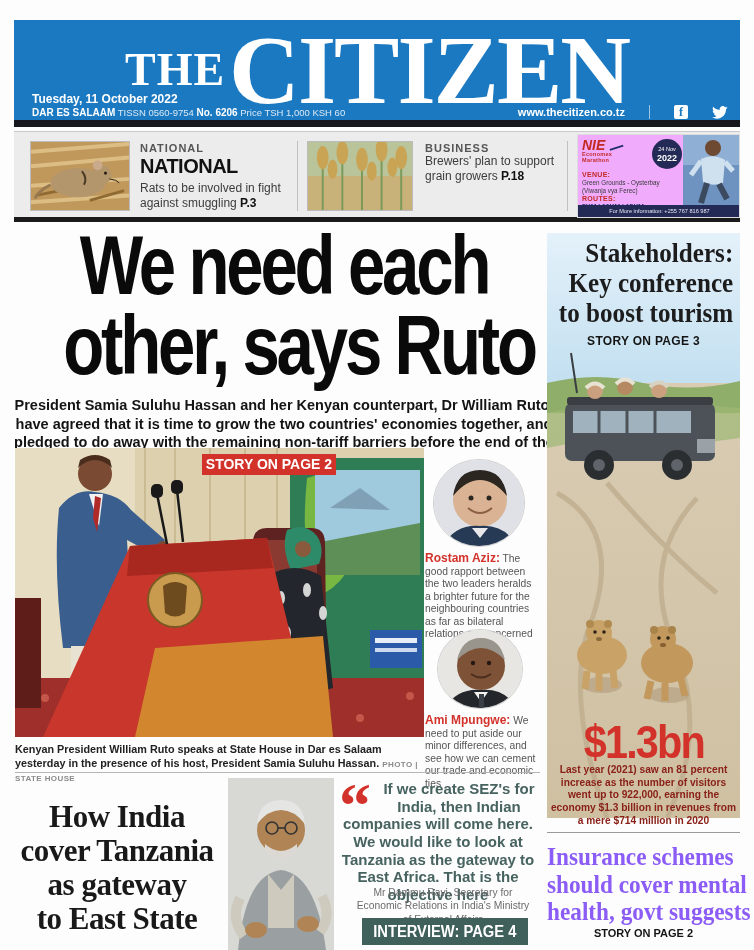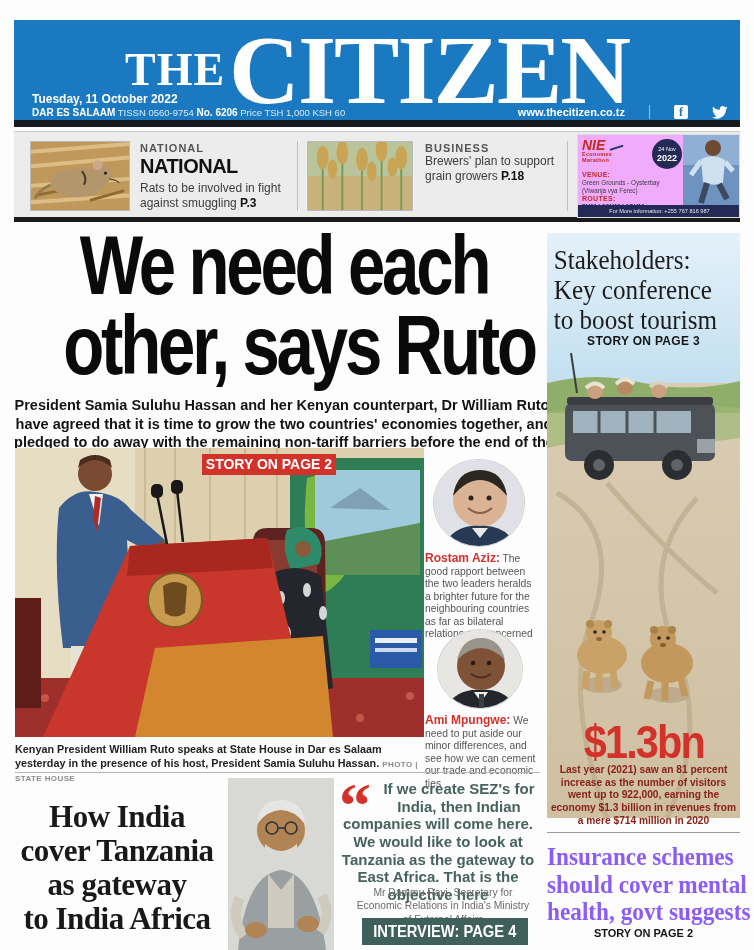--- a/index.html
+++ b/index.html
@@ -67,21 +67,21 @@
   .india-photo{left:228px;top:778px;width:106px;height:172px;}
   .india-quote{left:334px;top:780px;width:208px;color:#47635f;font-weight:bold;font-size:15px;line-height:1.18;text-align:center;}
   .qmark{float:left;width:42px;height:34px;color:#d3322b;font-family:"Liberation Serif",serif;font-size:64px;line-height:52px;font-weight:bold;}
   .india-attr{left:352px;top:886px;width:182px;text-align:center;font-size:10.3px;color:#6b6b6b;line-height:1.3;}
   .interview-badge{left:362px;top:918px;width:166px;height:27px;background:#40605c;color:#fff;font-weight:800;font-size:16px;text-align:center;line-height:27px;}
   .interview-badge span{display:inline-block;transform:scaleX(.92);}
 
   
   .sidebar{left:547px;top:233px;width:193px;height:717px;}
   .sb-photo{left:0;top:0;width:193px;height:585px;}
-  .sb-headline{left:0;top:12px;width:193px;text-align:left;font-family:"Liberation Serif",serif;font-weight:normal;color:#1c1c1c;}
+  .sb-headline{left:0;top:5px;width:193px;text-align:right;font-family:"Liberation Serif",serif;font-weight:bold;color:#1c1c1c;}
   .sb-headline span{display:block;font-size:27px;line-height:1.12;transform:scaleX(.93);transform-origin:center;white-space:nowrap;}
   .sb-ref{left:0;top:101px;width:193px;text-align:center;font-weight:800;font-size:12px;color:#141414;letter-spacing:.3px;}
   .sb-stat{left:0;top:482px;width:193px;text-align:center;color:#d3322b;font-weight:900;font-size:46px;letter-spacing:-2px;}
   .sb-stat span{display:inline-block;transform:scaleX(.9);}
   .sb-stat-text{left:3px;top:531px;width:187px;text-align:center;font-size:10.2px;font-weight:bold;color:#8a2118;line-height:1.24;}
   .sb-rule{left:0;top:599px;width:193px;height:1px;background:#9a9a9a;}
   .sb-ins{left:0;top:610px;width:193px;font-family:"Liberation Serif",serif;font-weight:bold;color:#8b5cf6;}
   .sb-ins span{display:block;font-size:25px;line-height:1.1;transform:scaleX(.93);transform-origin:left;white-space:nowrap;}
   .sb-ref2{left:0;top:694px;width:193px;text-align:center;font-weight:800;font-size:11px;color:#141414;}
 </style>
@@ -297,21 +297,21 @@
   <div class="abs p-text pt2">
     <span class="pname">Ami Mpungwe:</span><span> We need to put aside our minor differences, and see how we can cement our trade and economic ties</span>
   </div>
 
   <div class="abs rule-left"></div>
 
   <div class="abs india-headline">
     <span>How India</span>
     <span>cover Tanzania</span>
     <span>as gateway</span>
-    <span>to India Africa</span>
+    <span>to East State</span>
   </div>
   <svg class="abs india-photo" viewBox="0 0 106 172" preserveAspectRatio="none">
     <rect width="106" height="172" fill="#d8d8d4"></rect>
     <circle cx="53" cy="52" r="24" fill="#b08455"></circle>
     <path d="M29 46 Q31 22 53 22 Q75 22 77 46 Q66 32 53 32 Q40 32 29 46" fill="#e5e5e3"></path>
     <path d="M37 66 Q53 80 69 66 L69 74 Q53 86 37 74 Z" fill="#dcd9d4"></path>
     <circle cx="44" cy="50" r="6" fill="none" stroke="#333" stroke-width="1.6"></circle>
     <circle cx="63" cy="50" r="6" fill="none" stroke="#333" stroke-width="1.6"></circle>
     <path d="M50 50 L57 50" stroke="#333" stroke-width="1.6"></path>
     <path d="M10 172 Q18 96 53 92 Q88 96 98 172 Z" fill="#9aa0a2"></path>

